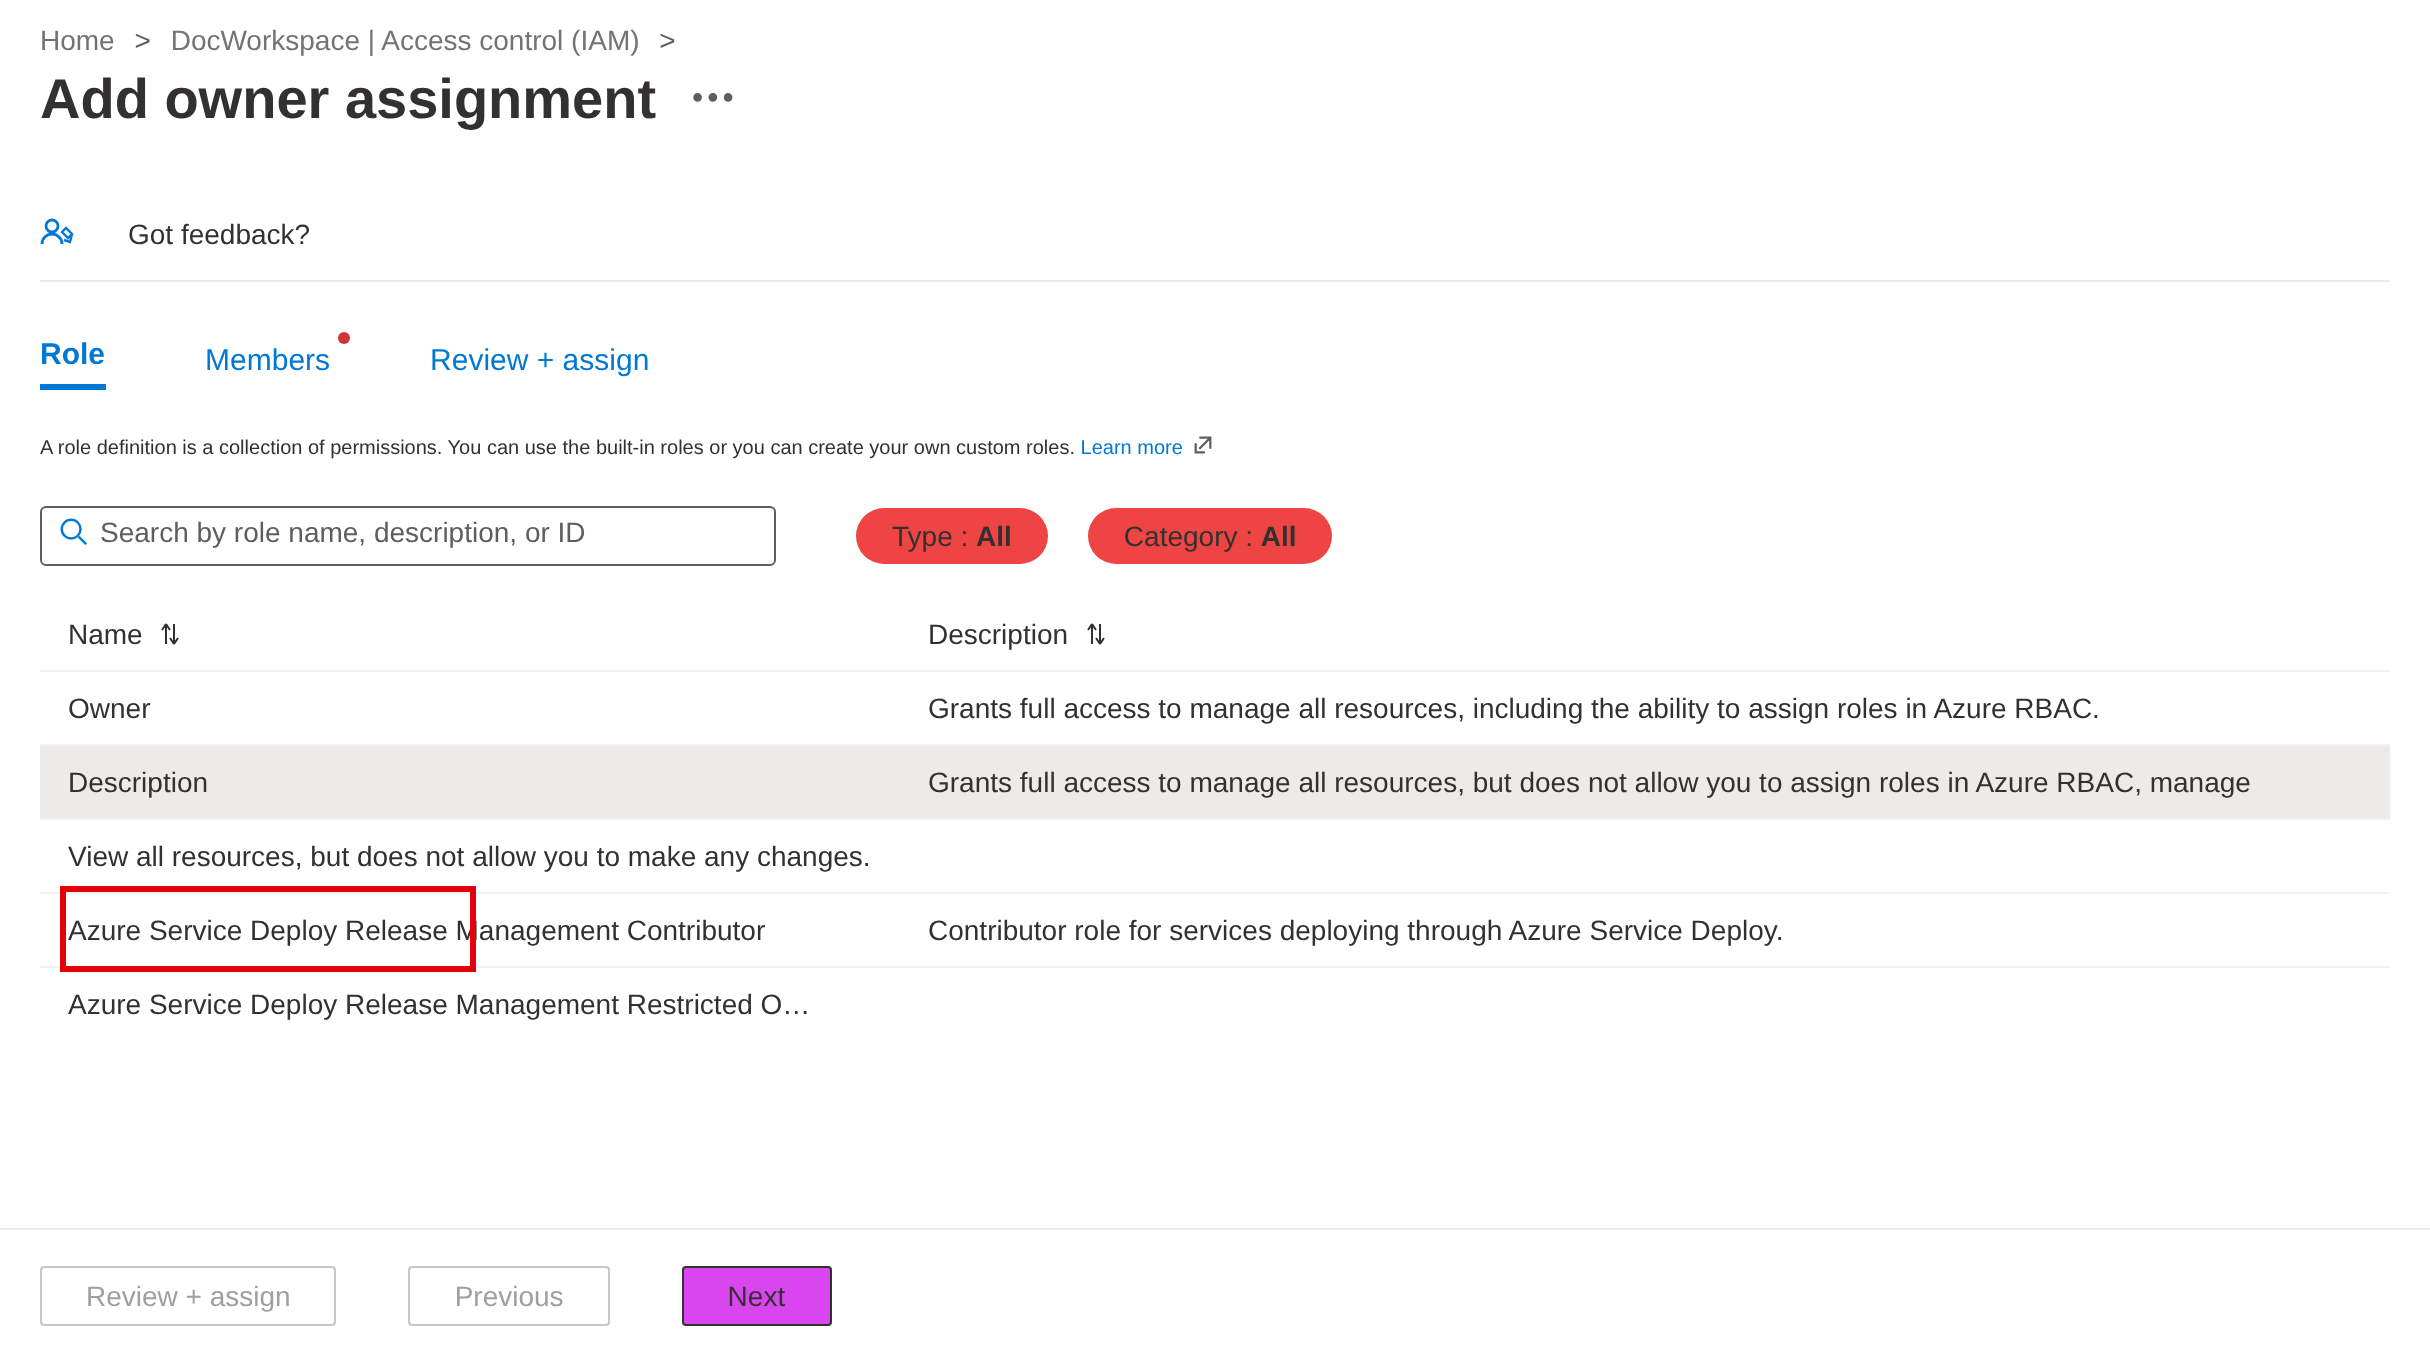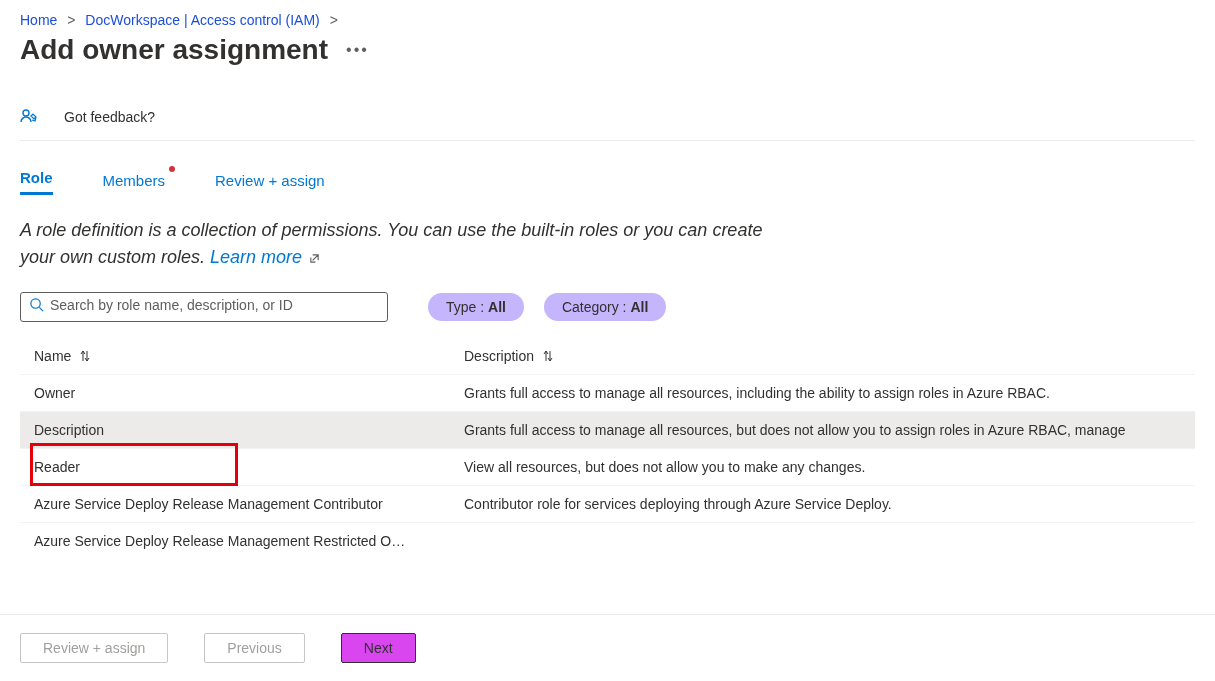--- a/index.html
+++ b/index.html
@@ -16,21 +16,21 @@
   .content-wrap {
     padding: 12px 20px 0 20px;
   }
   
   .breadcrumb {
     font-size: 14px;
     color: #605e5c;
     margin-bottom: 6px;
   }
   .breadcrumb a {
-    color: #1d4ed8;
+    color: #737373;
     text-decoration: none;
   }
   .breadcrumb .sep {
     color: #605e5c;
     margin: 0 6px;
   }
   
   .page-title-row {
     display: flex;
     align-items: center;
@@ -85,25 +85,24 @@
     top: -6px;
     right: -10px;
     width: 6px;
     height: 6px;
     border-radius: 50%;
     background: #d13438;
   }
   
   .role-desc {
     margin-top: 22px;
-    font-size: 18px;
+    font-size: 10px;
     color: #323130;
     line-height: 1.5;
     max-width: 780px;
-    font-style: italic;
   }
   .role-desc a {
     color: #0078d4;
     text-decoration: none;
   }
   .ext-icon {
     display: inline-block;
     vertical-align: -1px;
     margin-left: 2px;
   }
@@ -133,21 +132,21 @@
     color: #323130;
   }
   .search-box input::placeholder {
     color: #605e5c;
   }
   .filter-pills {
     display: flex;
     gap: 20px;
   }
   .pill {
-    background: #c4b5fd;
+    background: #ef4444;
     border-radius: 18px;
     padding: 6px 18px;
     font-size: 14px;
     color: #323130;
     cursor: pointer;
   }
   .pill b { font-weight: 700; }
   
   .roles-table {
     margin-top: 18px;
@@ -310,21 +309,20 @@
 
     <div class="table-row">
       <div class="col-name">Owner</div>
       <div class="col-desc col-desc-cell">Grants full access to manage all resources, including the ability to assign roles in Azure RBAC.</div>
     </div>
     <div class="table-row selected">
       <div class="col-name">Description</div>
       <div class="col-desc col-desc-cell">Grants full access to manage all resources, but does not allow you to assign roles in Azure RBAC, manage</div>
     </div>
     <div class="table-row">
-      <div class="col-name">Reader</div>
       <div class="col-desc col-desc-cell">View all resources, but does not allow you to make any changes.</div>
     </div>
     <div class="table-row">
       <div class="col-name">Azure Service Deploy Release Management Contributor</div>
       <div class="col-desc col-desc-cell">Contributor role for services deploying through Azure Service Deploy.</div>
     </div>
     <div class="table-row">
       <div class="col-name">Azure Service Deploy Release Management Restricted O…</div>
     </div>
   </div>

